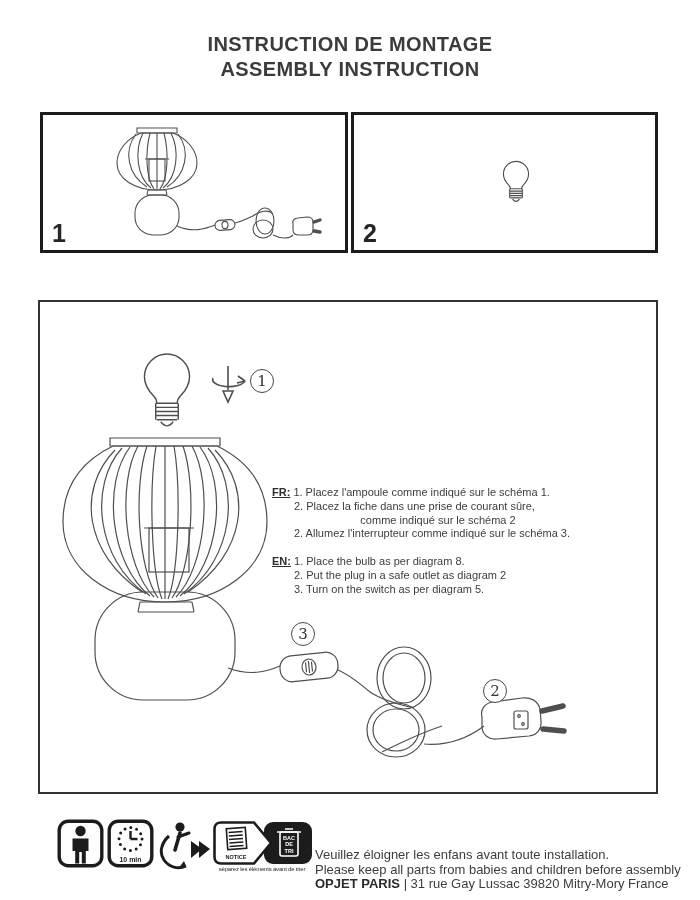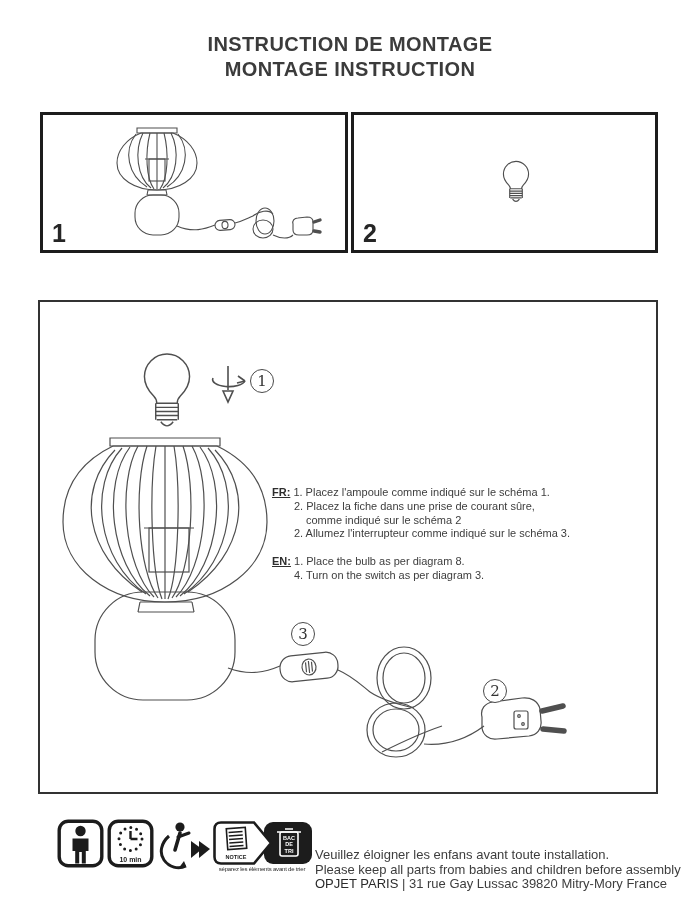--- a/index.html
+++ b/index.html
@@ -12,37 +12,37 @@
   .pbox2{left:351px;top:112px;width:307px;height:141px;}
   .part-num{position:absolute;left:9px;bottom:2px;font-size:25px;font-weight:bold;color:#262626;}
   .main-box{position:absolute;left:38px;top:300px;width:620px;height:494px;
             border:2px solid #333;box-sizing:border-box;background:#fff;}
   .circ{position:absolute;width:24px;height:24px;border:1.6px solid #4a4a4a;border-radius:50%;
         text-align:center;line-height:22px;font-family:"DejaVu Serif",serif;font-size:15px;
         color:#333;background:#fff;box-sizing:border-box;}
   .instr{position:absolute;font-size:11px;line-height:13.8px;color:#3d3d3d;white-space:nowrap;}
   .instr .lbl{font-weight:bold;color:#2e2e2e;text-decoration:underline;}
   .ind1{padding-left:22px;}
-  .ind2{padding-left:34px;}
+  .ind2{padding-left:34px;text-align:center;}
   .foot-text{position:absolute;left:315px;top:848px;font-size:13px;line-height:14.5px;color:#3d3d3d;}
-  .foot-text .brand{font-weight:normal;color:#2b2b2b;}
+  .foot-text .brand{font-weight:bold;color:#2b2b2b;}
   .icon-abs{position:absolute;}
   .sort-caption{position:absolute;left:200px;top:866px;width:124px;text-align:center;
                 font-size:6px;color:#2b2b2b;letter-spacing:-0.2px;}
   svg{display:block;}
   .ln{stroke:#4f4f4f;fill:none;}
 </style>
 </head>
 <body>
 
 <div class="page">
 
   <div class="title">
     <div>INSTRUCTION DE MONTAGE</div>
-    <div>MONTAGE INSTRUCTION</div>
+    <div>ASSEMBLY INSTRUCTION</div>
   </div>
 
   <div class="pbox pbox1">
     <svg class="icon-abs" style="left:50px;top:8px;" width="232" height="125" viewBox="0 0 232 125">
       <g class="ln" stroke-width="1.1">
         <path d="M44,5 H84 V10 H44 Z"></path>
         <path d="M48,10 C33,16 24,28 24,40 C24,56 42,67 64,67 C86,67 104,56 104,40 C104,28 95,16 80,10"></path>
         <path d="M48,10 L80,10"></path>
         <path d="M64,10 L64,66"></path>
         <path d="M57,10 C52,30 53,55 61,66"></path>
@@ -171,21 +171,22 @@
 
     <div class="instr" style="left:232px;top:184px;">
       <div><span class="lbl">FR:</span> <span>1. Placez l'ampoule comme indiqué sur le schéma 1.</span></div>
       <div class="ind1">2. Placez la fiche dans une prise de courant sûre,</div>
       <div class="ind2">comme indiqué sur le schéma 2</div>
       <div class="ind1">2. Allumez l'interrupteur comme indiqué sur le schéma 3.</div>
     </div>
 
     <div class="instr" style="left:232px;top:253px;">
       <div><span class="lbl">EN:</span> <span>1. Place the bulb as per diagram 8.</span></div>
-      <div class="ind1">4. Turn on the switch  as per diagram 3.</div>
+      <div class="ind1">2. Put the plug in a safe outlet as diagram 2</div>
+      <div class="ind1">3. Turn on the switch  as per diagram 5.</div>
     </div>
   </div>
 
   <svg class="icon-abs" style="left:57px;top:819px;" width="47" height="49" viewBox="0 0 47 49">
     <rect x="2.2" y="2.2" width="42.6" height="44.6" rx="9" fill="none" stroke="#1c1c1c" stroke-width="3.4"></rect>
     <circle cx="23.5" cy="12" r="5.2" fill="#1c1c1c"></circle>
     <path fill="#1c1c1c" d="M15.5,19.5 L31.5,19.5 L31.5,32 L28.8,32 L28.8,44.5 L24.8,44.5 L24.8,33 L22.2,33 L22.2,44.5 L18.2,44.5 L18.2,32 L15.5,32 Z"></path>
   </svg>
 
   <svg class="icon-abs" style="left:107px;top:819px;" width="47" height="49" viewBox="0 0 47 49">

